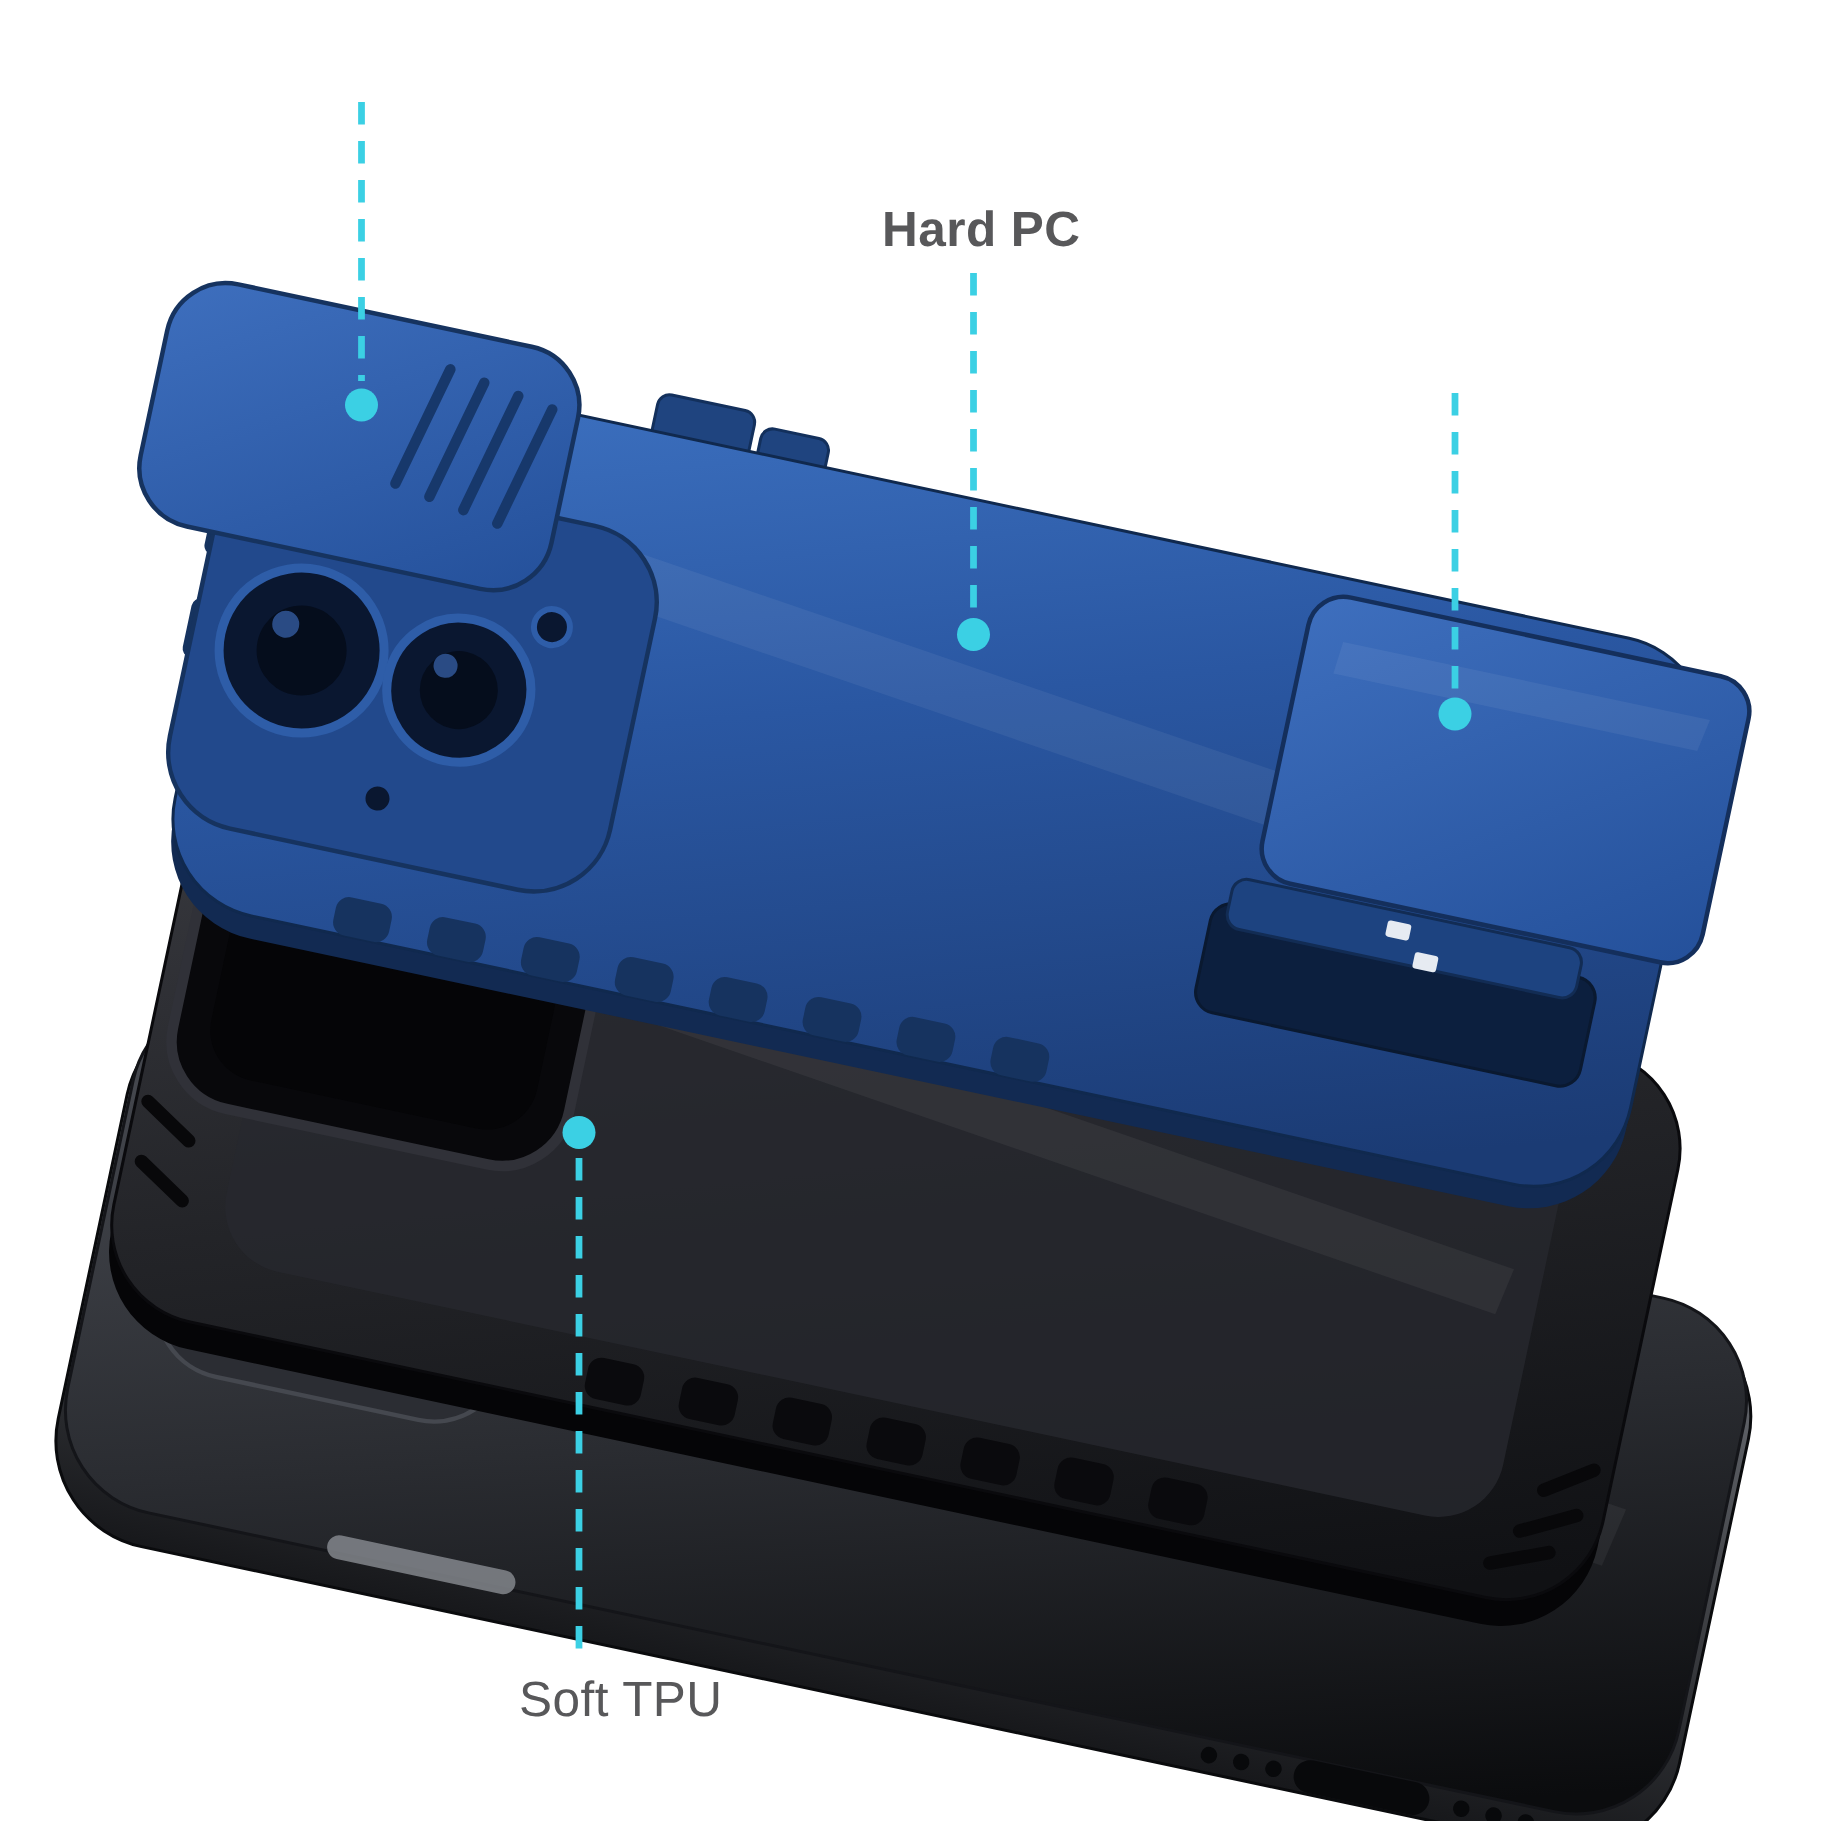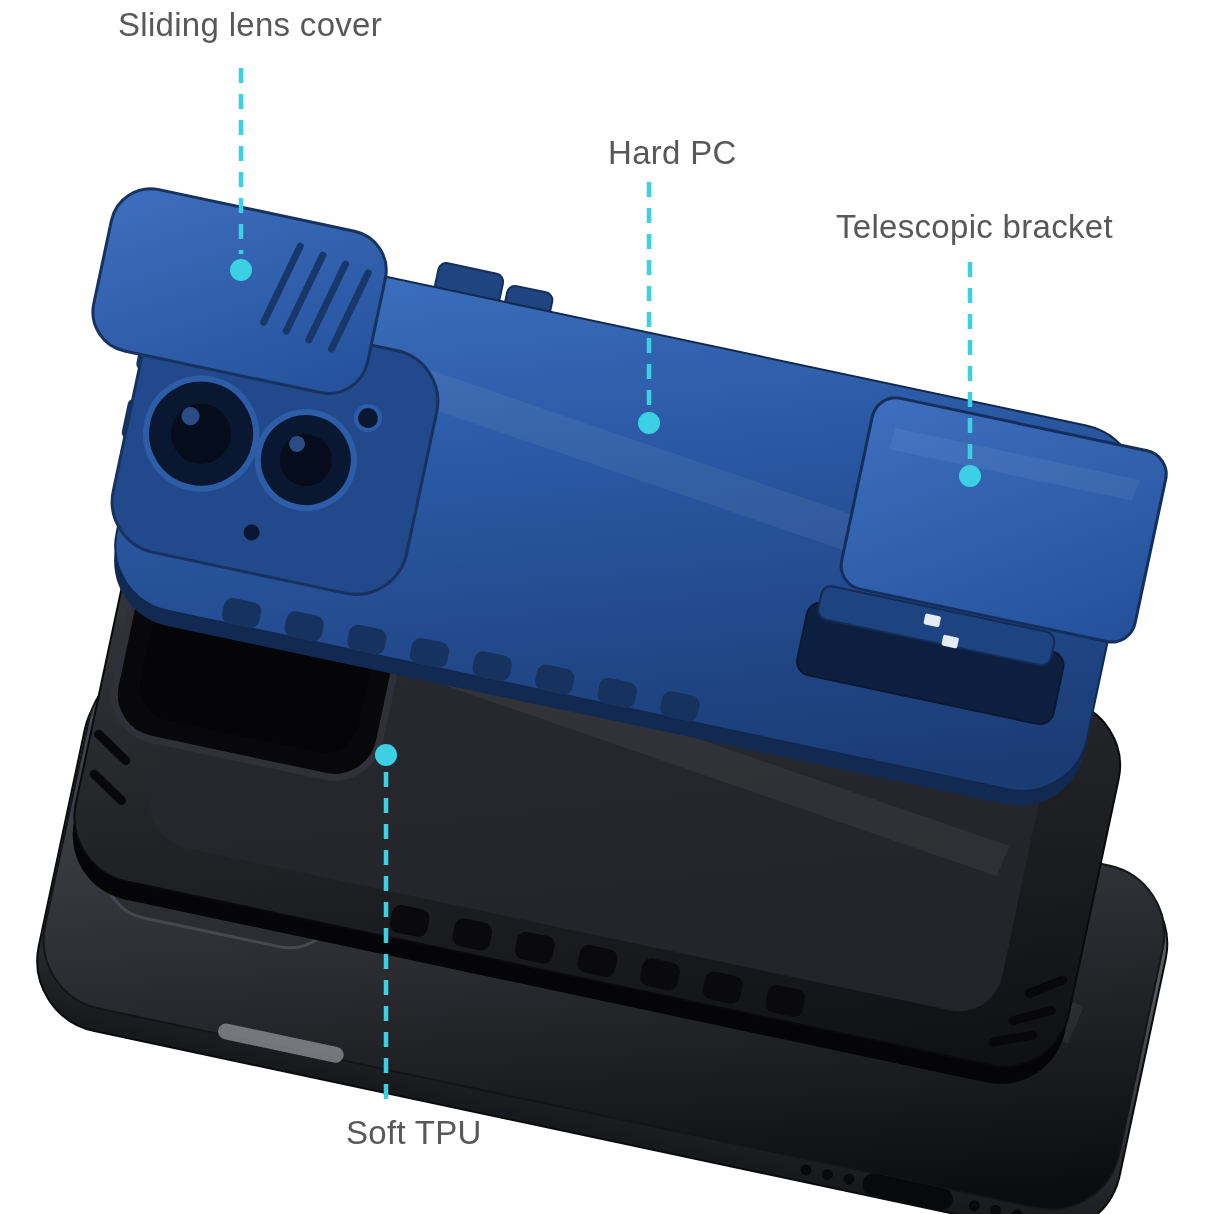--- a/index.html
+++ b/index.html
@@ -16,21 +16,21 @@
   .callout-label {
     position: absolute;
     color: #58585a;
     font-size: 33px;
     font-weight: 500;
     letter-spacing: 0.3px;
     white-space: nowrap;
     user-select: none;
   }
   #label-sliding  { left: 118px; top: 6px; }
-  #label-hardpc   { left: 608px; top: 134px; }
+  #label-hardpc   { left: 588px; top: 134px; font-weight: bold; }
   #label-bracket  { left: 836px; top: 208px; }
   #label-softtpu  { left: 326px; top: 1114px; margin-left: 20px; }
 </style>
 </head>
 <body>
 
 <div class="stage">
 
   <svg width="1214" height="1214" viewBox="0 0 1214 1214">
     <defs>
@@ -175,20 +175,18 @@
       <line x1="386" y1="772" x2="386" y2="1104"></line>
     </g>
     <g fill="#3bd0e4">
       <circle cx="241" cy="270" r="11"></circle>
       <circle cx="649" cy="423" r="11"></circle>
       <circle cx="970" cy="476" r="11"></circle>
       <circle cx="386" cy="755" r="11"></circle>
     </g>
   </svg>
 
-  <span class="callout-label" id="label-sliding">Sliding lens cover</span>
 
   <span class="callout-label" id="label-hardpc">Hard PC</span>
 
-  <span class="callout-label" id="label-bracket">Telescopic bracket</span>
 
   <span class="callout-label" id="label-softtpu">Soft TPU</span>
 </div>
 
 </body></html>

